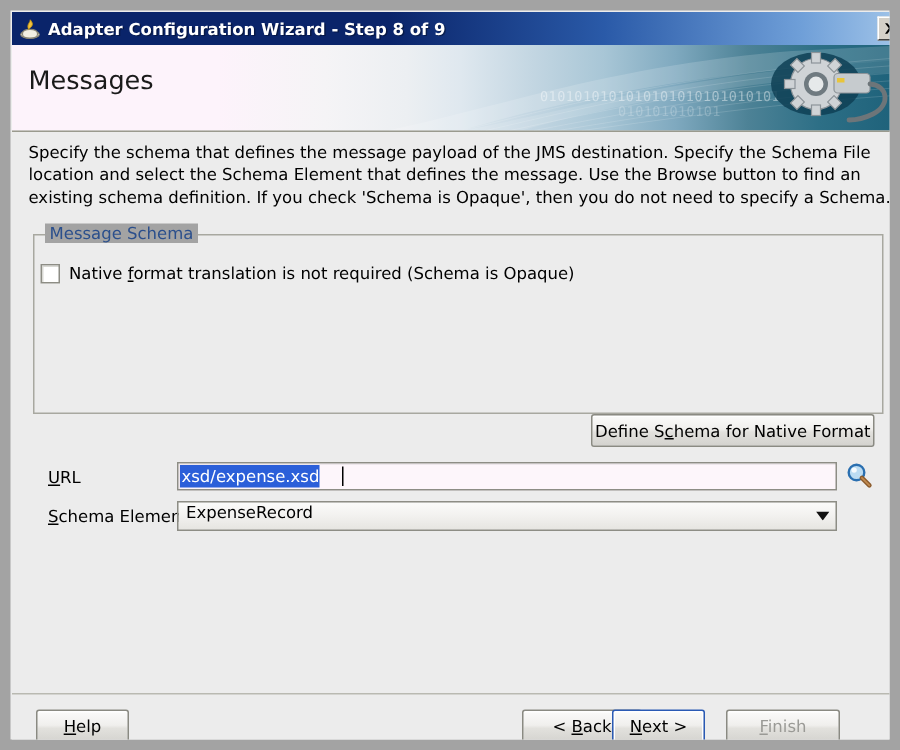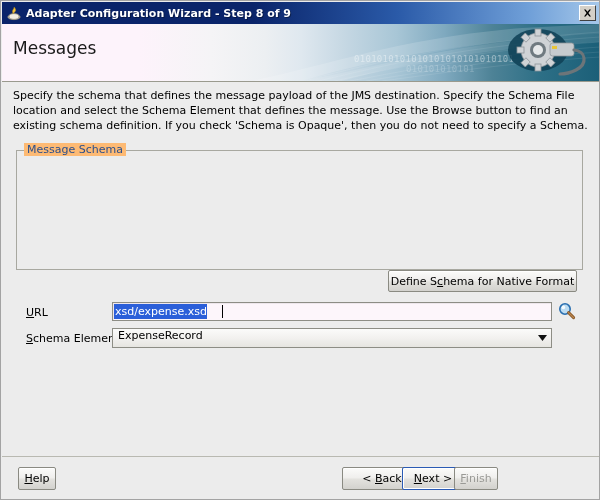--- a/index.html
+++ b/index.html
@@ -13,21 +13,21 @@
     color: #000000;
     -webkit-font-smoothing: none;
   }
 
   .window {
     position: relative;
     width: 600px;
     height: 500px;
     box-sizing: border-box;
     background: #ececec;
-    border: 1px solid #a3a3a3;
+    border: 7px solid #a3a3a3;
     overflow: hidden;
   }
 
   
   .titlebar {
     position: absolute;
     left: 1px;
     top: 1px;
     width: 598px;
     height: 22px;
@@ -138,21 +138,21 @@
     top: 68px;
     width: 567px;
     height: 120px;
     box-sizing: border-box;
     border: 1px solid #a8a8a0;
   }
   .group-title {
     position: absolute;
     left: 22px;
     top: 61px;
-    background: #fdba74;
+    background: #a3a3a3;
     padding: 0 3px;
     font-size: 11px;
     color: #2b4f8c;
   }
 
   .checkbox-row {
     position: absolute;
     left: 19px;
     top: 88px;
     display: flex;
@@ -274,24 +274,24 @@
     position: absolute;
     left: 1px;
     top: 455px;
     width: 598px;
     height: 44px;
     background: #ececec;
     border-top: 1px solid #b9b9b1;
     box-sizing: border-box;
   }
   .footer .btn { position: absolute; height: 23px; top: 10px; }
-  .btn-help   { left: 16px;  width: 38px; text-align: right; }
+  .btn-help   { left: 16px;  width: 62px; text-align: right; }
   .btn-back   { left: 340px; width: 80px; }
   .btn-next   { left: 400px; width: 62px; }
-  .btn-finish { left: 452px; width: 44px; }
+  .btn-finish { left: 476px; width: 76px; }
   .btn-cancel { left: 535px; width: 54px; }
 
   .btn-next {
     border: 1px solid #2a5ab4;
     box-shadow: inset 0 0 0 1px #ffffff;
   }
 
   u { text-decoration: underline; }
 </style>
 </head>
@@ -361,20 +361,24 @@
     </span>
   </div>
 
   <div class="content">
 
     <div class="desc">Specify the schema that defines the message payload of the JMS destination.  Specify the Schema File location and select the Schema Element that defines the message. Use the Browse button to find an existing schema definition. If you check 'Schema is Opaque', then you do not need to specify a Schema.</div>
 
     <div class="groupbox"></div>
     <div class="group-title">Message Schema</div>
 
+    <div class="checkbox-row">
+      <span class="checkbox"></span>
+      <span class="checkbox-label"><span>Native </span><u>f</u><span>ormat translation is not required (Schema is Opaque)</span></span>
+    </div>
 
     <div class="btn btn-define">
       <span><span>Define S</span><u>c</u><span>hema for Native Format</span></span>
     </div>
 
     <div class="field-label label-url"><u>U</u><span>RL</span></div>
     <div class="textfield">
       <span class="sel-text">xsd/expense.xsd</span>
         <span class="caret"></span>
     </div>

